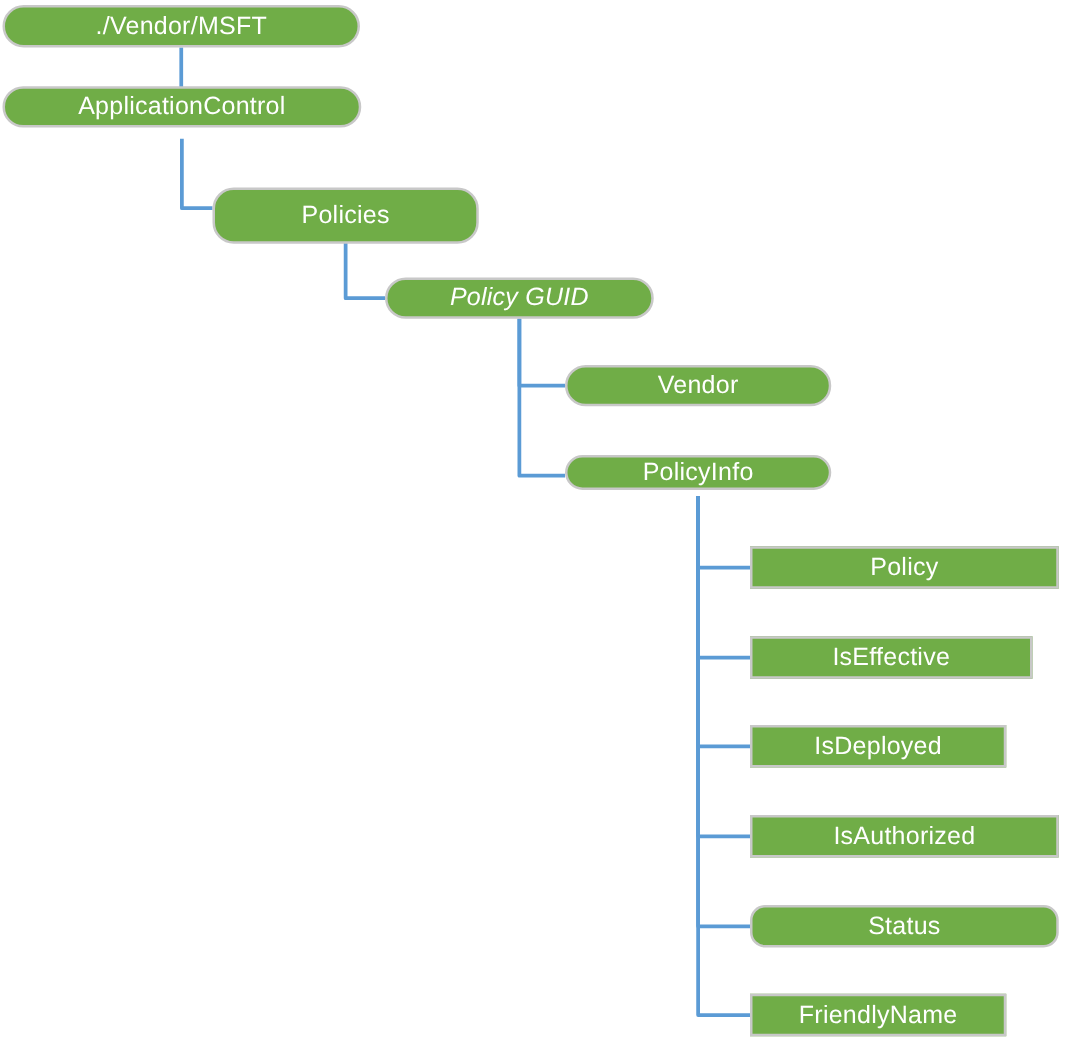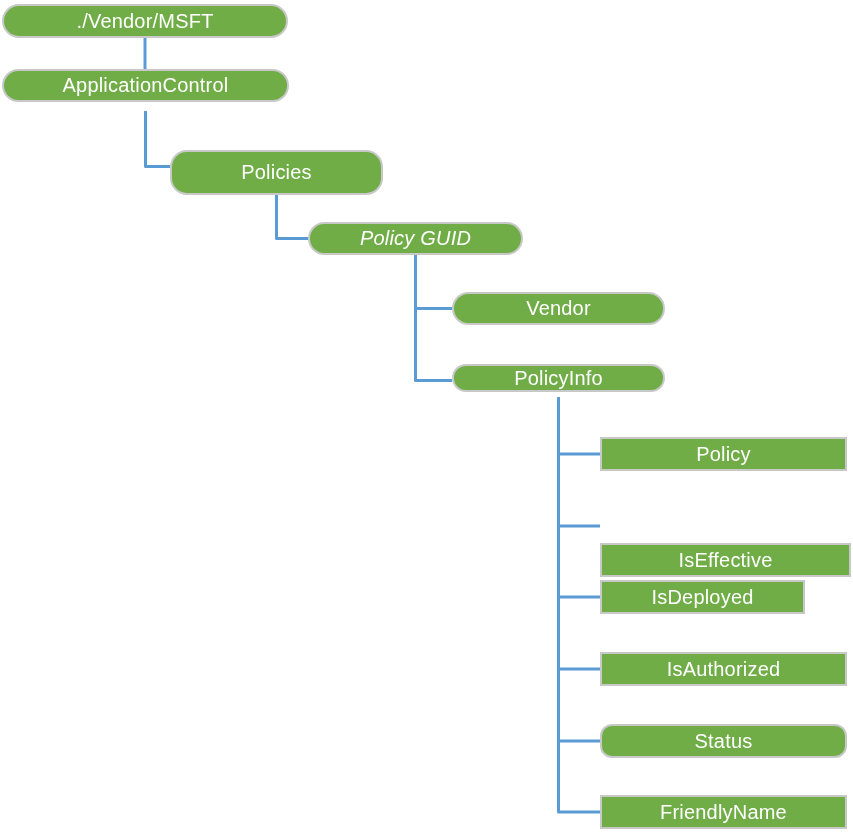--- a/index.html
+++ b/index.html
@@ -65,19 +65,19 @@
       <path d="M 558.5 397 L 558.5 812 L 600 812"></path>
     </svg>
   <div id="nodes">
       <div class="node pill" style="left: 2px; top: 4px; width: 286px; height: 34px;">./Vendor/MSFT</div>
       <div class="node pill" style="left: 2px; top: 69px; width: 287px; height: 33px;">ApplicationControl</div>
       <div class="node pill" style="left: 170px; top: 150px; width: 213px; height: 45px;">Policies</div>
       <div class="node pill italic" style="left: 308px; top: 222px; width: 215px; height: 33px; text-align: center;">Policy GUID</div>
       <div class="node pill" style="left: 452px; top: 292px; width: 213px; height: 33px;">Vendor</div>
       <div class="node pill" style="left: 452px; top: 364px; width: 213px; height: 28px;">PolicyInfo</div>
       <div class="node rect" style="left: 600px; top: 437px; width: 247px; height: 34px;">Policy</div>
-      <div class="node rect" style="left: 600px; top: 509px; width: 251px; height: 34px; margin-top: 34px;">IsEffective</div>
+      <div class="node rect" style="left: 600px; top: 509px; width: 226px; height: 34px;">IsEffective</div>
       <div class="node rect" style="left: 600px; top: 580px; width: 205px; height: 34px;">IsDeployed</div>
       <div class="node rect" style="left: 600px; top: 652px; width: 247px; height: 34px;">IsAuthorized</div>
       <div class="node rect" style="left: 600px; top: 724px; width: 247px; height: 34px; border-radius: 12px;">Status</div>
-      <div class="node rect" style="left: 600px; top: 795px; width: 247px; height: 34px; text-align: right;">FriendlyName</div>
+      <div class="node rect" style="left: 600px; top: 795px; width: 205px; height: 34px; text-align: right;">FriendlyName</div>
     </div>
 </div>
 
 </body></html>

